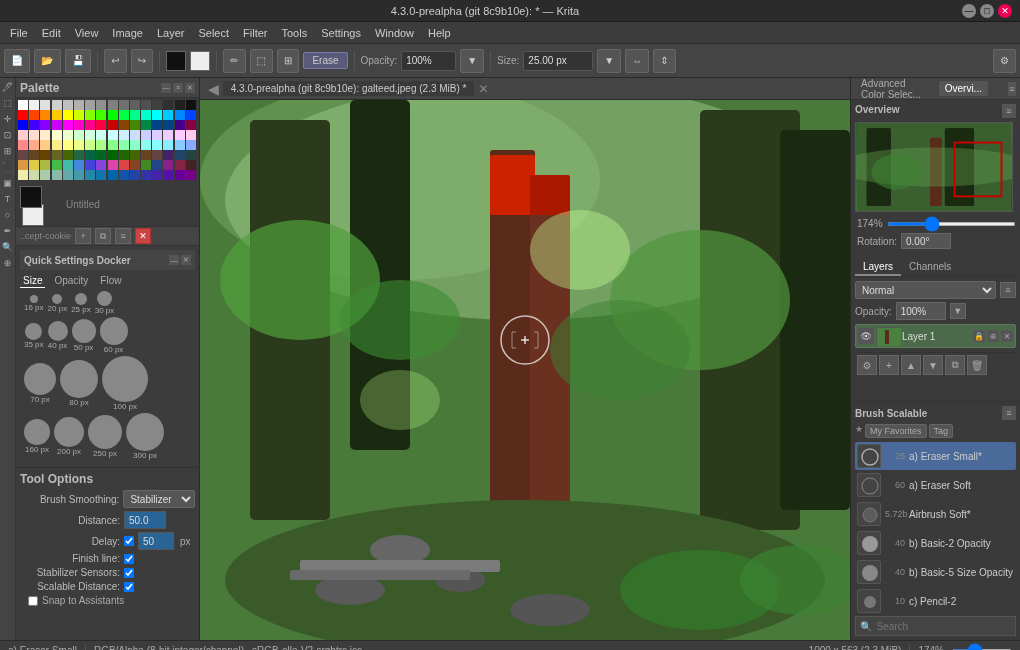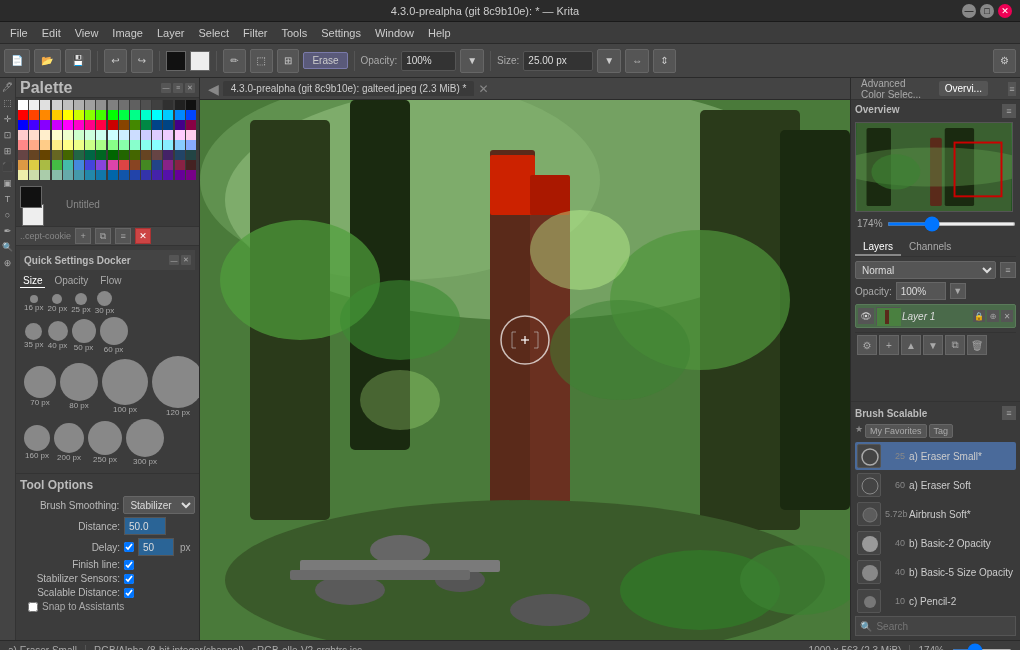--- a/index.html
+++ b/index.html
@@ -33,21 +33,21 @@
     
     
     #toolbox { width: 16px; background: #444; border-right: 1px solid #333; display: flex; flex-direction: column; align-items: center; padding: 2px 0; gap: 2px; }
     .tool-icon { width: 14px; height: 14px; display: flex; align-items: center; justify-content: center; cursor: pointer; color: #aaa; font-size: 9px; }
     
     
     #left-panel { width: 184px; background: #3a3a3a; border-right: 1px solid #2a2a2a; display: flex; flex-direction: column; overflow: hidden; }
     
     
     #palette-header { background: #444; height: 20px; display: flex; align-items: center; justify-content: space-between; padding: 0 4px; border-bottom: 1px solid #333; }
-    #palette-header span { color: #bbb; font-size: 16px; font-weight: bold; }
+    #palette-header span { color: #bbb; font-size: 12px; font-weight: bold; }
     .panel-controls { display: flex; gap: 2px; }
     .panel-btn { width: 10px; height: 10px; background: #555; border: none; cursor: pointer; border-radius: 1px; color: #aaa; font-size: 7px; display: flex; align-items: center; justify-content: center; }
     
     
     #color-grid { display: grid; grid-template-columns: repeat(16, 1fr); padding: 2px; gap: 0; }
     .color-cell { width: 10px; height: 10px; cursor: pointer; }
     
     
     #fg-bg-colors { padding: 4px; display: flex; align-items: center; gap: 2px; }
     .fg-color { width: 22px; height: 22px; background: #111; border: 1px solid #666; cursor: pointer; }
@@ -108,21 +108,21 @@
     .layer-tab.active { color: #fff; border-bottom: 2px solid #888; }
     #blend-mode-row { display: flex; align-items: center; gap: 4px; margin-bottom: 3px; }
     .blend-select { background: #555; border: 1px solid #666; color: #ddd; font-size: 10px; padding: 1px 2px; border-radius: 2px; flex: 1; height: 18px; }
     .filter-btn { width: 16px; height: 16px; background: #555; border: 1px solid #666; color: #aaa; cursor: pointer; font-size: 9px; display: flex; align-items: center; justify-content: center; }
     #opacity-row { display: flex; align-items: center; gap: 4px; margin-bottom: 4px; }
     .opacity-label { color: #aaa; font-size: 10px; }
     .opacity-input { background: #555; border: 1px solid #666; color: #ddd; font-size: 10px; padding: 1px 4px; width: 50px; height: 18px; }
     #layer-list { flex: 1; overflow-y: auto; }
     .layer-item { display: flex; align-items: center; gap: 2px; padding: 2px; background: #4a6a4a; border: 1px solid #5a7a5a; border-radius: 2px; margin-bottom: 2px; cursor: pointer; }
     .layer-thumb { width: 24px; height: 18px; background: #333; border: 1px solid #555; flex-shrink: 0; }
-    .layer-name { color: #ddd; font-size: 10px; flex: 1; font-style: italic; }
+    .layer-name { color: #ddd; font-size: 10px; flex: 1; }
     .layer-controls { display: flex; gap: 2px; }
     .layer-ctrl-btn { width: 12px; height: 12px; background: #555; border: none; color: #aaa; cursor: pointer; font-size: 8px; display: flex; align-items: center; justify-content: center; }
     #layer-toolbar { display: flex; gap: 2px; padding: 2px; border-top: 1px solid #333; margin-top: 2px; }
     .layer-tool-btn { width: 20px; height: 20px; background: #555; border: 1px solid #666; color: #aaa; cursor: pointer; font-size: 10px; display: flex; align-items: center; justify-content: center; }
     
     
     #brush-presets { padding: 4px; border-top: 1px solid #333; }
     #brush-presets-header { color: #bbb; font-size: 10px; font-weight: bold; margin-bottom: 4px; display: flex; justify-content: space-between; align-items: center; }
     #brush-filter-row { display: flex; gap: 2px; margin-bottom: 4px; }
     .bp-filter-btn { background: #555; border: 1px solid #666; color: #aaa; font-size: 9px; padding: 1px 4px; cursor: pointer; border-radius: 2px; }
@@ -432,24 +432,20 @@
               <div class="brush-label">70 px</div>
             </div>
           <div class="brush-item">
               <div class="brush-circle" style="width:38px;height:38px;"></div>
               <div class="brush-label">80 px</div>
             </div>
           <div class="brush-item">
               <div class="brush-circle" style="width:46px;height:46px;"></div>
               <div class="brush-label">100 px</div>
             </div>
-          <div class="brush-item">
-              <div class="brush-circle" style="width:52px;height:52px;"></div>
-              <div class="brush-label">120 px</div>
-            </div>
         </div>
         <div class="brush-row">
           <div class="brush-item">
               <div class="brush-circle" style="width:26px;height:26px;"></div>
               <div class="brush-label">160 px</div>
             </div>
           <div class="brush-item">
               <div class="brush-circle" style="width:30px;height:30px;"></div>
               <div class="brush-label">200 px</div>
             </div>
@@ -599,20 +595,24 @@
 
           <rect x="100" y="20" width="48" height="55" fill="none" stroke="#cc0000" stroke-width="2"></rect>
         </svg>
       </div>
 
       <div id="overview-zoom">
         <span class="zoom-label">174%</span>
         <input type="range" class="zoom-slider" style="flex: 1 1 0%; height: 4px;" min="10" max="500" value="174">
       </div>
 
+      <div class="rotation-row">
+        <span>Rotation:</span>
+        <input type="text" style="background: rgb(85, 85, 85); border: 1px solid rgb(102, 102, 102); color: rgb(221, 221, 221); font-size: 10px; padding: 1px 4px; width: 50px; height: 16px;" value="0.00°">
+      </div>
     </div>
 
     <div id="layers-section">
 
       <div id="layers-tabs">
         <span class="layer-tab active">Layers</span>
         <span class="layer-tab">Channels</span>
       </div>
 
       <div id="blend-mode-row">

